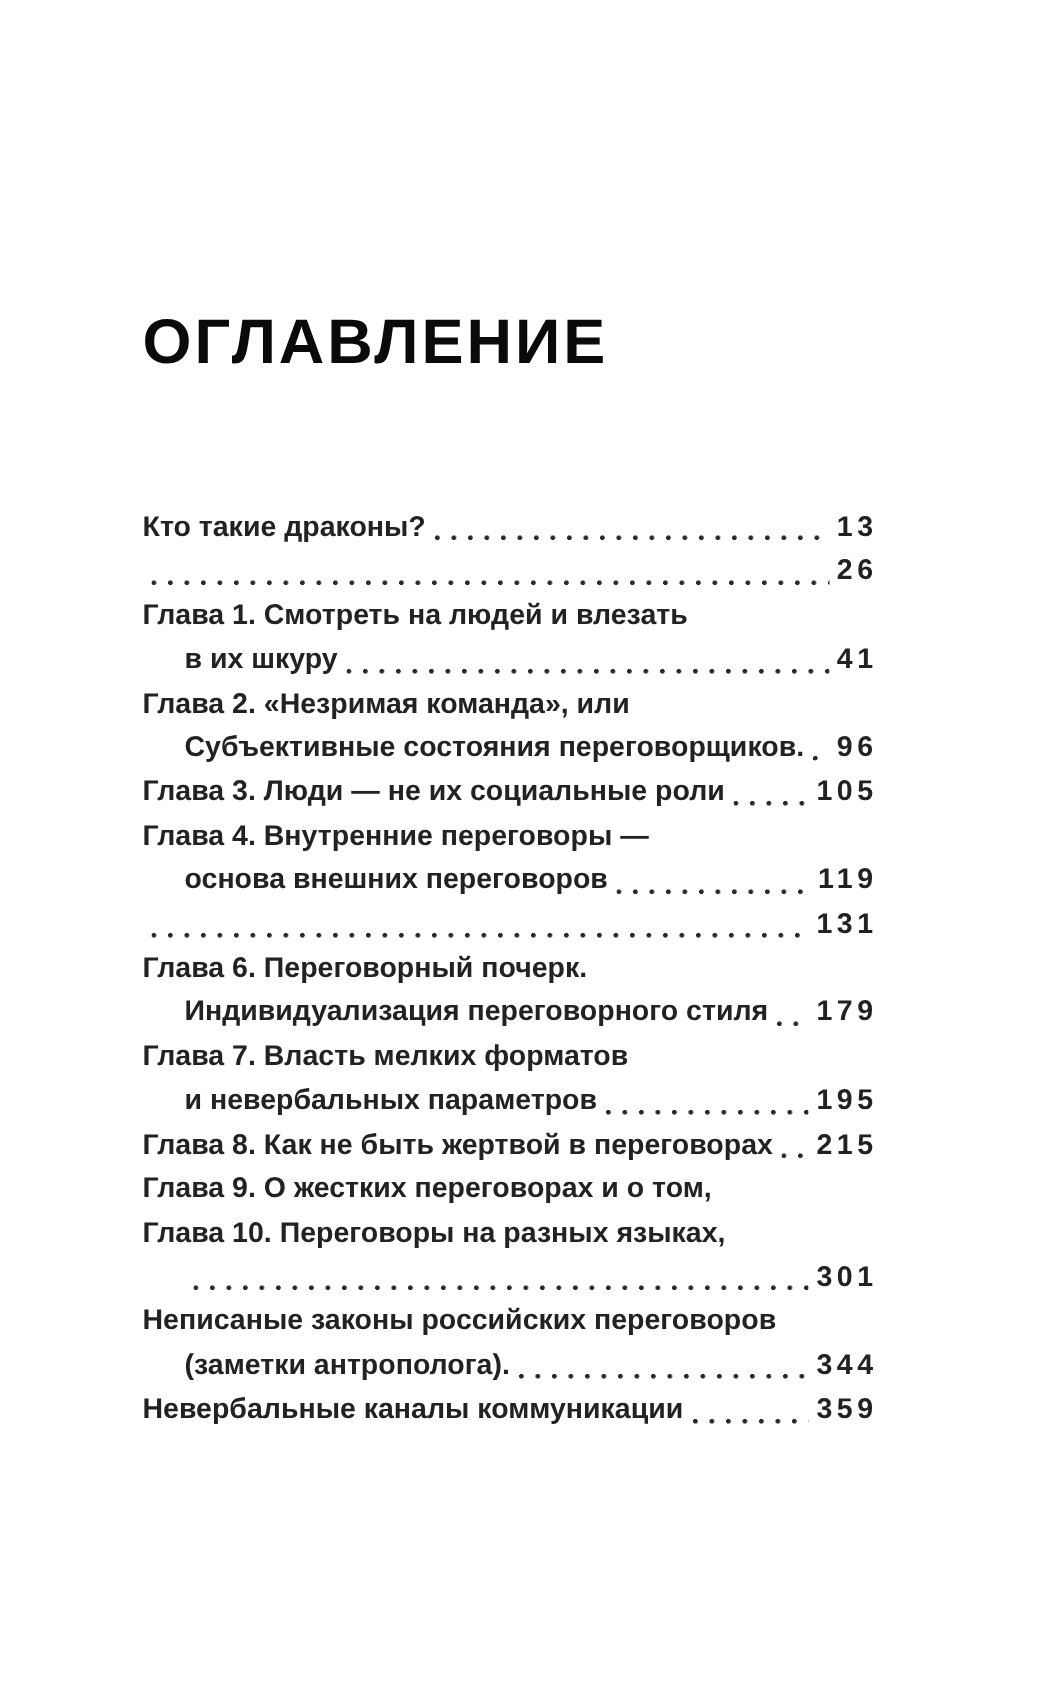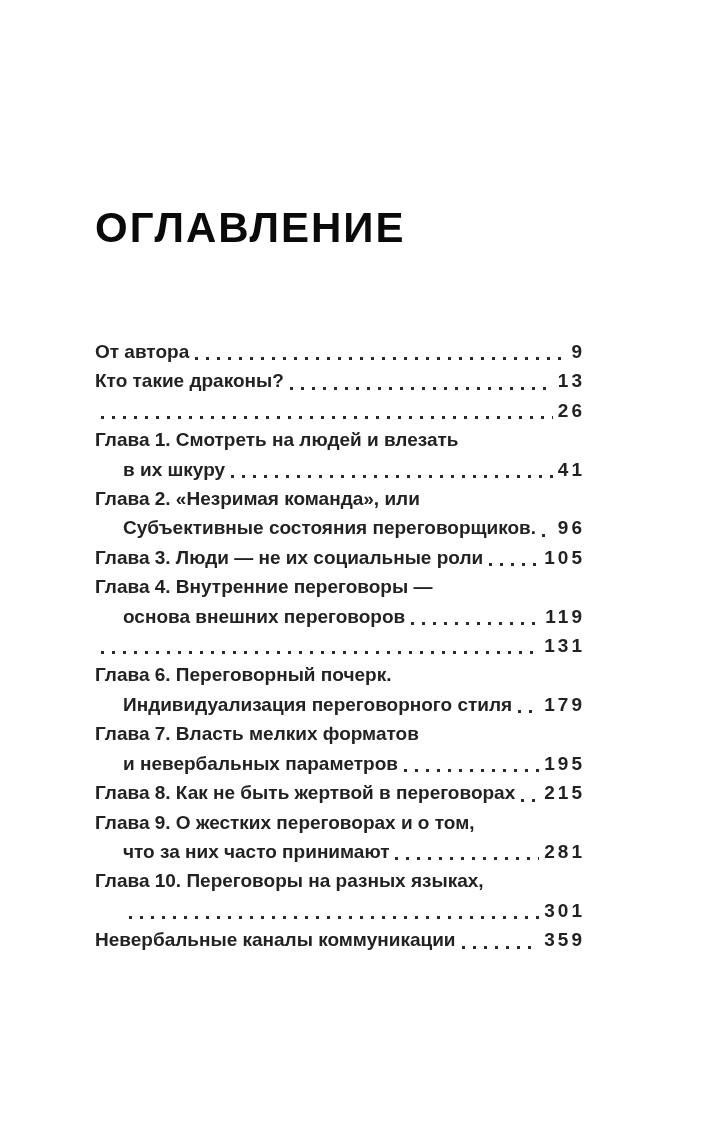--- a/index.html
+++ b/index.html
@@ -83,27 +83,20 @@
 </style>
 </head>
 <body>
 
 <div class="page">
   <div class="content">
     <h1 class="book-title">ОГЛАВЛЕНИЕ</h1>
     <div class="toc">
         <div class="entry">
           <div class="line">
-            <span class="line-text">От автора</span>
-            <span class="leader"></span>
-            <span class="page-num">9</span>
-          </div>
-        </div>
-        <div class="entry">
-          <div class="line">
             <span class="line-text">Кто такие драконы?</span>
             <span class="leader"></span>
             <span class="page-num">13</span>
           </div>
         </div>
         <div class="entry">
           <div class="line">
             <span class="leader"></span>
             <span class="page-num">26</span>
           </div>
@@ -175,33 +168,38 @@
           <div class="line">
             <span class="line-text">Глава 8. Как не быть жертвой в переговорах</span>
             <span class="leader"></span>
             <span class="page-num">215</span>
           </div>
         </div>
         <div class="entry">
           <div class="line">
             <span class="line-text">Глава 9. О жестких переговорах и о том,</span>
           </div>
-          <div class="line cont">
-            <span class="line-text">что за них часто принимают</span>
-            <span class="leader"></span>
-            <span class="page-num">281</span>
-          </div>
         </div>
         <div class="entry">
           <div class="line">
             <span class="line-text">Глава 10. Переговоры на разных языках,</span>
           </div>
           <div class="line cont">
             <span class="leader"></span>
             <span class="page-num">301</span>
+          </div>
+        </div>
+        <div class="entry">
+          <div class="line">
+            <span class="line-text">Неписаные законы российских переговоров</span>
+          </div>
+          <div class="line cont">
+            <span class="line-text">(заметки антрополога).</span>
+            <span class="leader"></span>
+            <span class="page-num">344</span>
           </div>
         </div>
         <div class="entry">
           <div class="line">
             <span class="line-text">Невербальные каналы коммуникации</span>
             <span class="leader"></span>
             <span class="page-num">359</span>
           </div>
         </div>
       </div>

